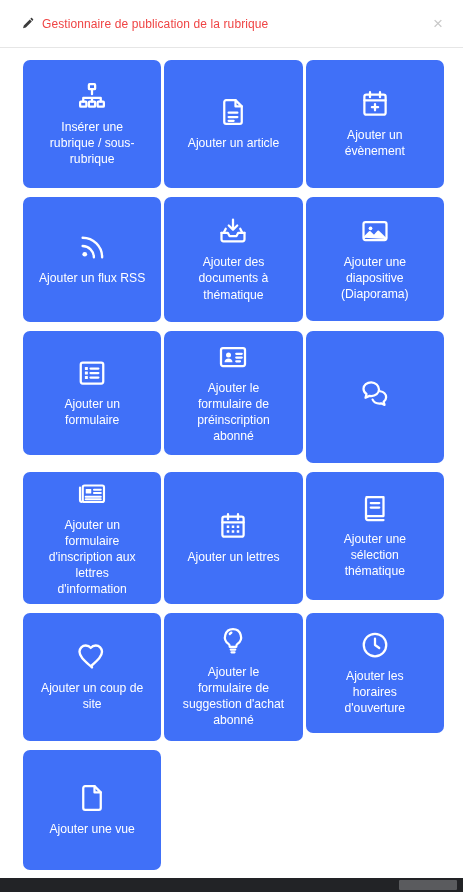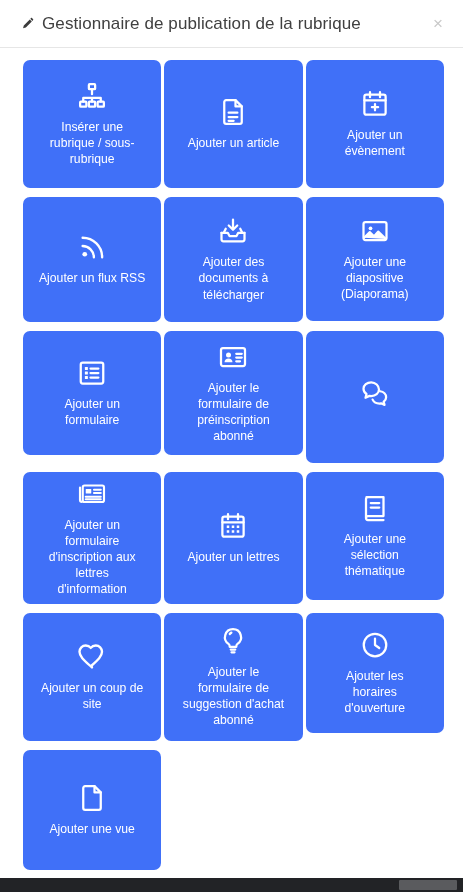--- a/index.html
+++ b/index.html
@@ -43,22 +43,22 @@
   .pencil-icon {
     width: 13px;
     height: 13px;
     flex: 0 0 13px;
     color: #3c3c3c;
     display: block;
   }
   .pencil-icon svg { display: block; width: 13px; height: 13px; }
 
   .header-title {
-    font-size: 17px;
-    color: #404040;
+    font-size: 12px;
+    color: #ef4444;
     letter-spacing: 0.1px;
     white-space: nowrap;
     overflow: hidden;
     text-overflow: ellipsis;
   }
 
   .close-button {
     flex: 0 0 auto;
     font-size: 17px;
     line-height: 1;
@@ -226,21 +226,21 @@
         <span class="tile-icon">
           <svg width="30" height="30" viewBox="0 0 24 24" fill="none" stroke="currentColor" stroke-width="1.8" stroke-linecap="round" stroke-linejoin="round">
             <path d="M12 2.8v7.6M8.6 7.6L12 11l3.4-3.4"></path>
             <path d="M2.8 13.4h5l1.4 2.6h5.6l1.4-2.6h5"></path>
             <path d="M2.8 13.4v5.2a1.6 1.6 0 0 0 1.6 1.6h15.2a1.6 1.6 0 0 0 1.6-1.6v-5.2"></path>
             <path d="M4.6 13.4l1.6-3.2M19.4 13.4l-1.6-3.2"></path>
           </svg>
         </span>
         <span class="tile-label">Ajouter des
 documents à
-télécharger</span>
+thématique</span>
       </button>
 
       <button class="tile row-h-3">
         <span class="tile-icon">
           <svg width="30" height="30" viewBox="0 0 24 24" fill="none" stroke="currentColor" stroke-width="1.8" stroke-linecap="round" stroke-linejoin="round">
             <rect x="2.8" y="4.8" width="18.4" height="14.4" rx="1.6"></rect>
             <circle cx="8.4" cy="9.8" r="1.5" fill="currentColor" stroke="none"></circle>
             <path d="M3.2 17.4l4.6-4.6 3.4 3.4 3.4-3.8 6.2 6" fill="currentColor" stroke="currentColor" stroke-width="1.6"></path>
           </svg>
         </span>

